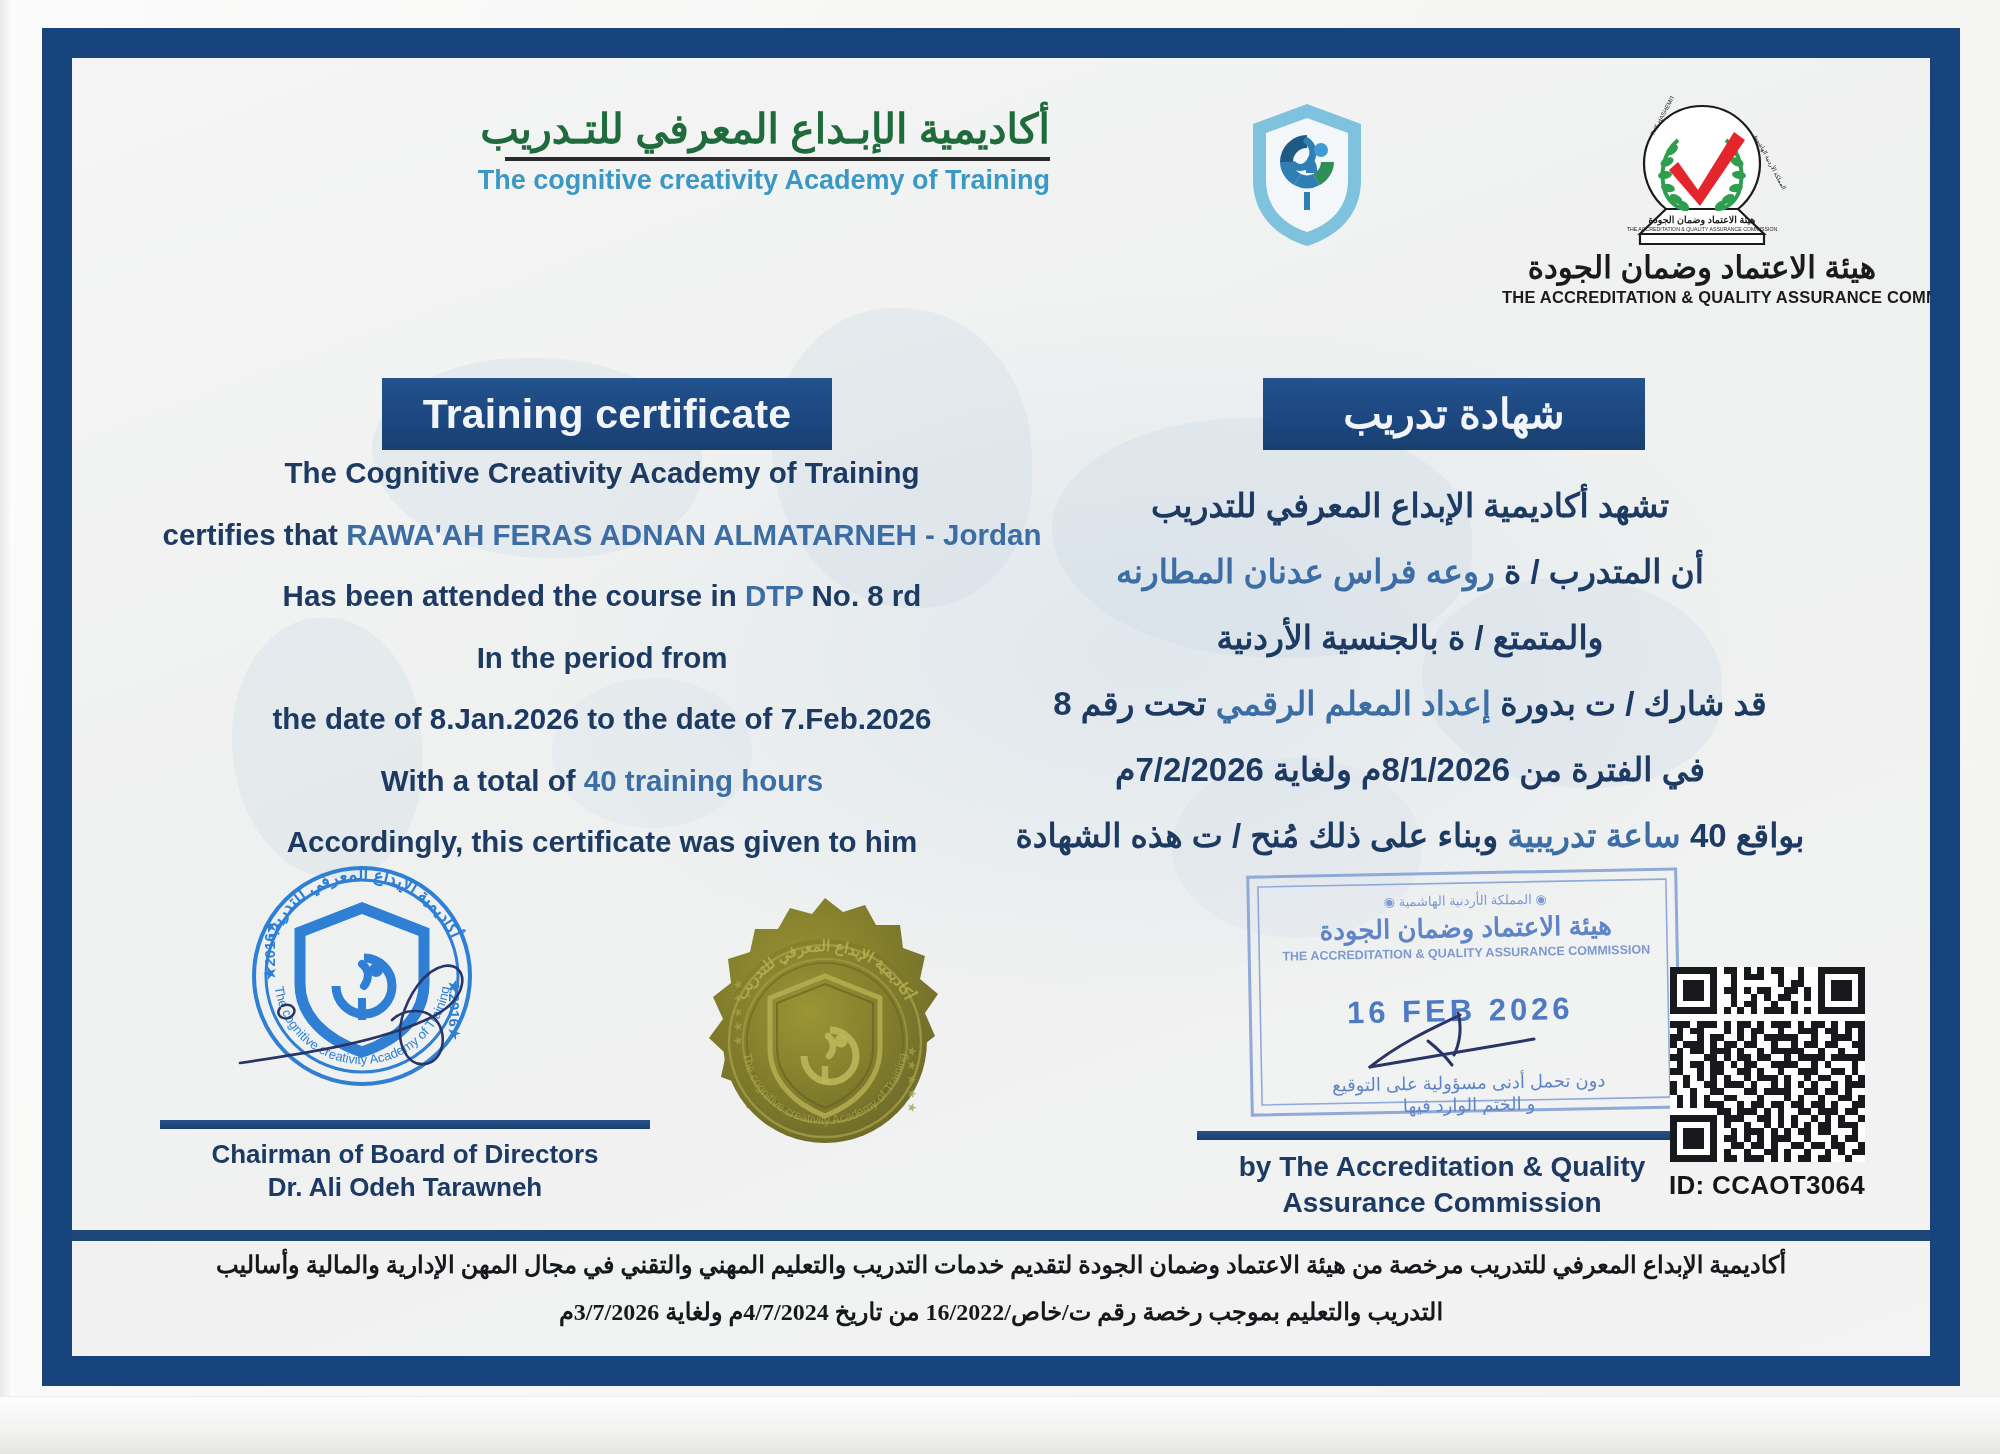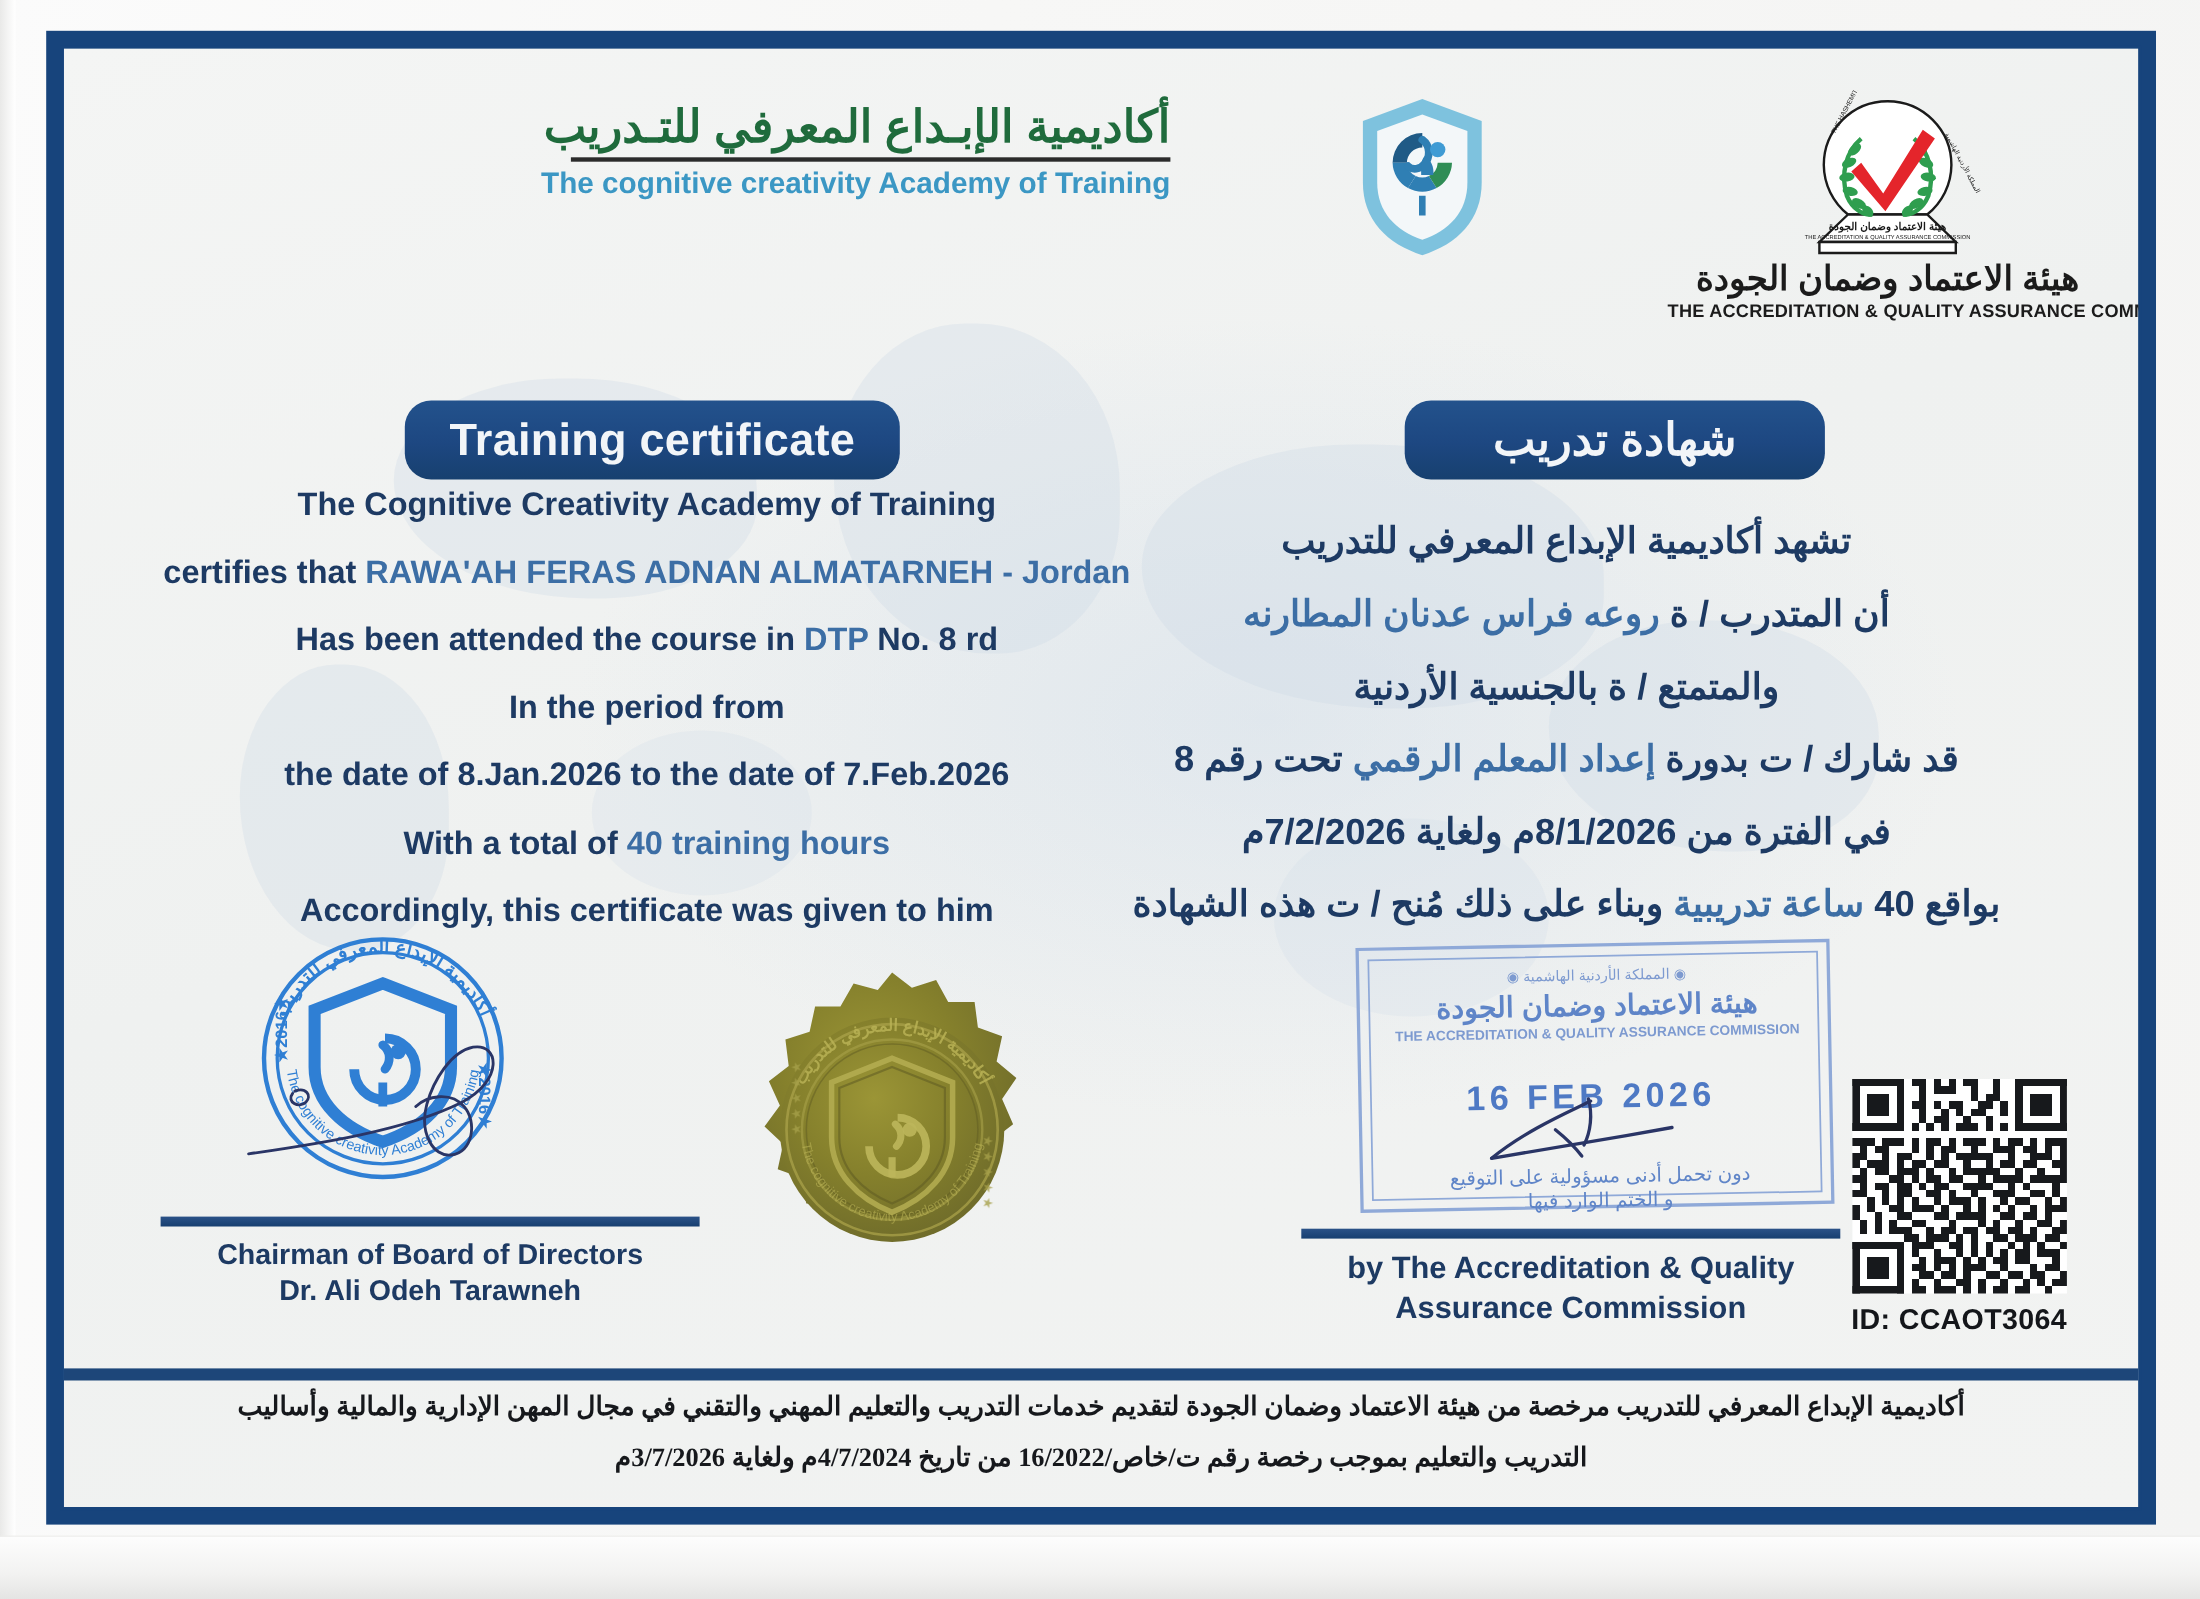--- a/index.html
+++ b/index.html
@@ -28,21 +28,21 @@
     background:linear-gradient(180deg,#fdfdfd,#f2f2f1 60%,#e4e4e3 100%);
     border-top:1px solid #ededec;
   }
 
   
   #cert-frame {
     position:absolute;
     left:42px; top:28px;
     width:1918px; height:1358px;
     background:#17447c;
-    padding:13px;
+    padding:27px;
   }
   #cert-inner {
     width:100%; height:100%;
     background:
       radial-gradient(ellipse 900px 520px at 58% 46%, rgba(198,214,232,0.36) 0%, rgba(198,214,232,0.0) 70%),
       linear-gradient(160deg,#f4f5f4 0%,#eff1f0 45%,#f2f3f2 100%);
     border:3px solid #17447c;
     position:relative;
     overflow:hidden;
   }
@@ -71,21 +71,21 @@
   #accred-logo { position:absolute; right:28px; top:38px; width:400px; text-align:center; }
   #accred-mark { width:400px; height:152px; display:block; margin:0 auto; }
   #accred-ar { font-size:31px; font-weight:700; color:#1b1b1b; direction:rtl; letter-spacing:1px; line-height:1.15; margin-top:2px;}
   #accred-en { font-size:16.5px; font-weight:700; color:#1b1b1b; letter-spacing:.2px; margin-top:2px; white-space:nowrap;}
 
   
   .title-bar {
     position:absolute;
     background:linear-gradient(180deg,#23528c 0%,#1d4781 55%,#17406f 100%);
     color:#f2f5f8;
-    display:flex; align-items:center; justify-content:center;border-radius:24px;
+    display:flex; align-items:center; justify-content:center;
   }
   #title-en { left:310px; top:320px; width:450px; height:72px; }
   #title-en span { font-size:41px; font-weight:700; letter-spacing:.2px; }
   #title-ar { right:285px; top:320px; width:382px; height:72px; }
   #title-ar span { font-size:41px; font-weight:700; direction:rtl; }
 
   
   #body-en { position:absolute; left:60px; top:400px; width:940px; text-align:center; }
   #body-en .ln { font-size:29.5px; font-weight:700; color:#1d3a63; line-height:1.0; margin-bottom:32px; white-space:nowrap; }
   #body-en .hl { color:#3c6ea5; }

